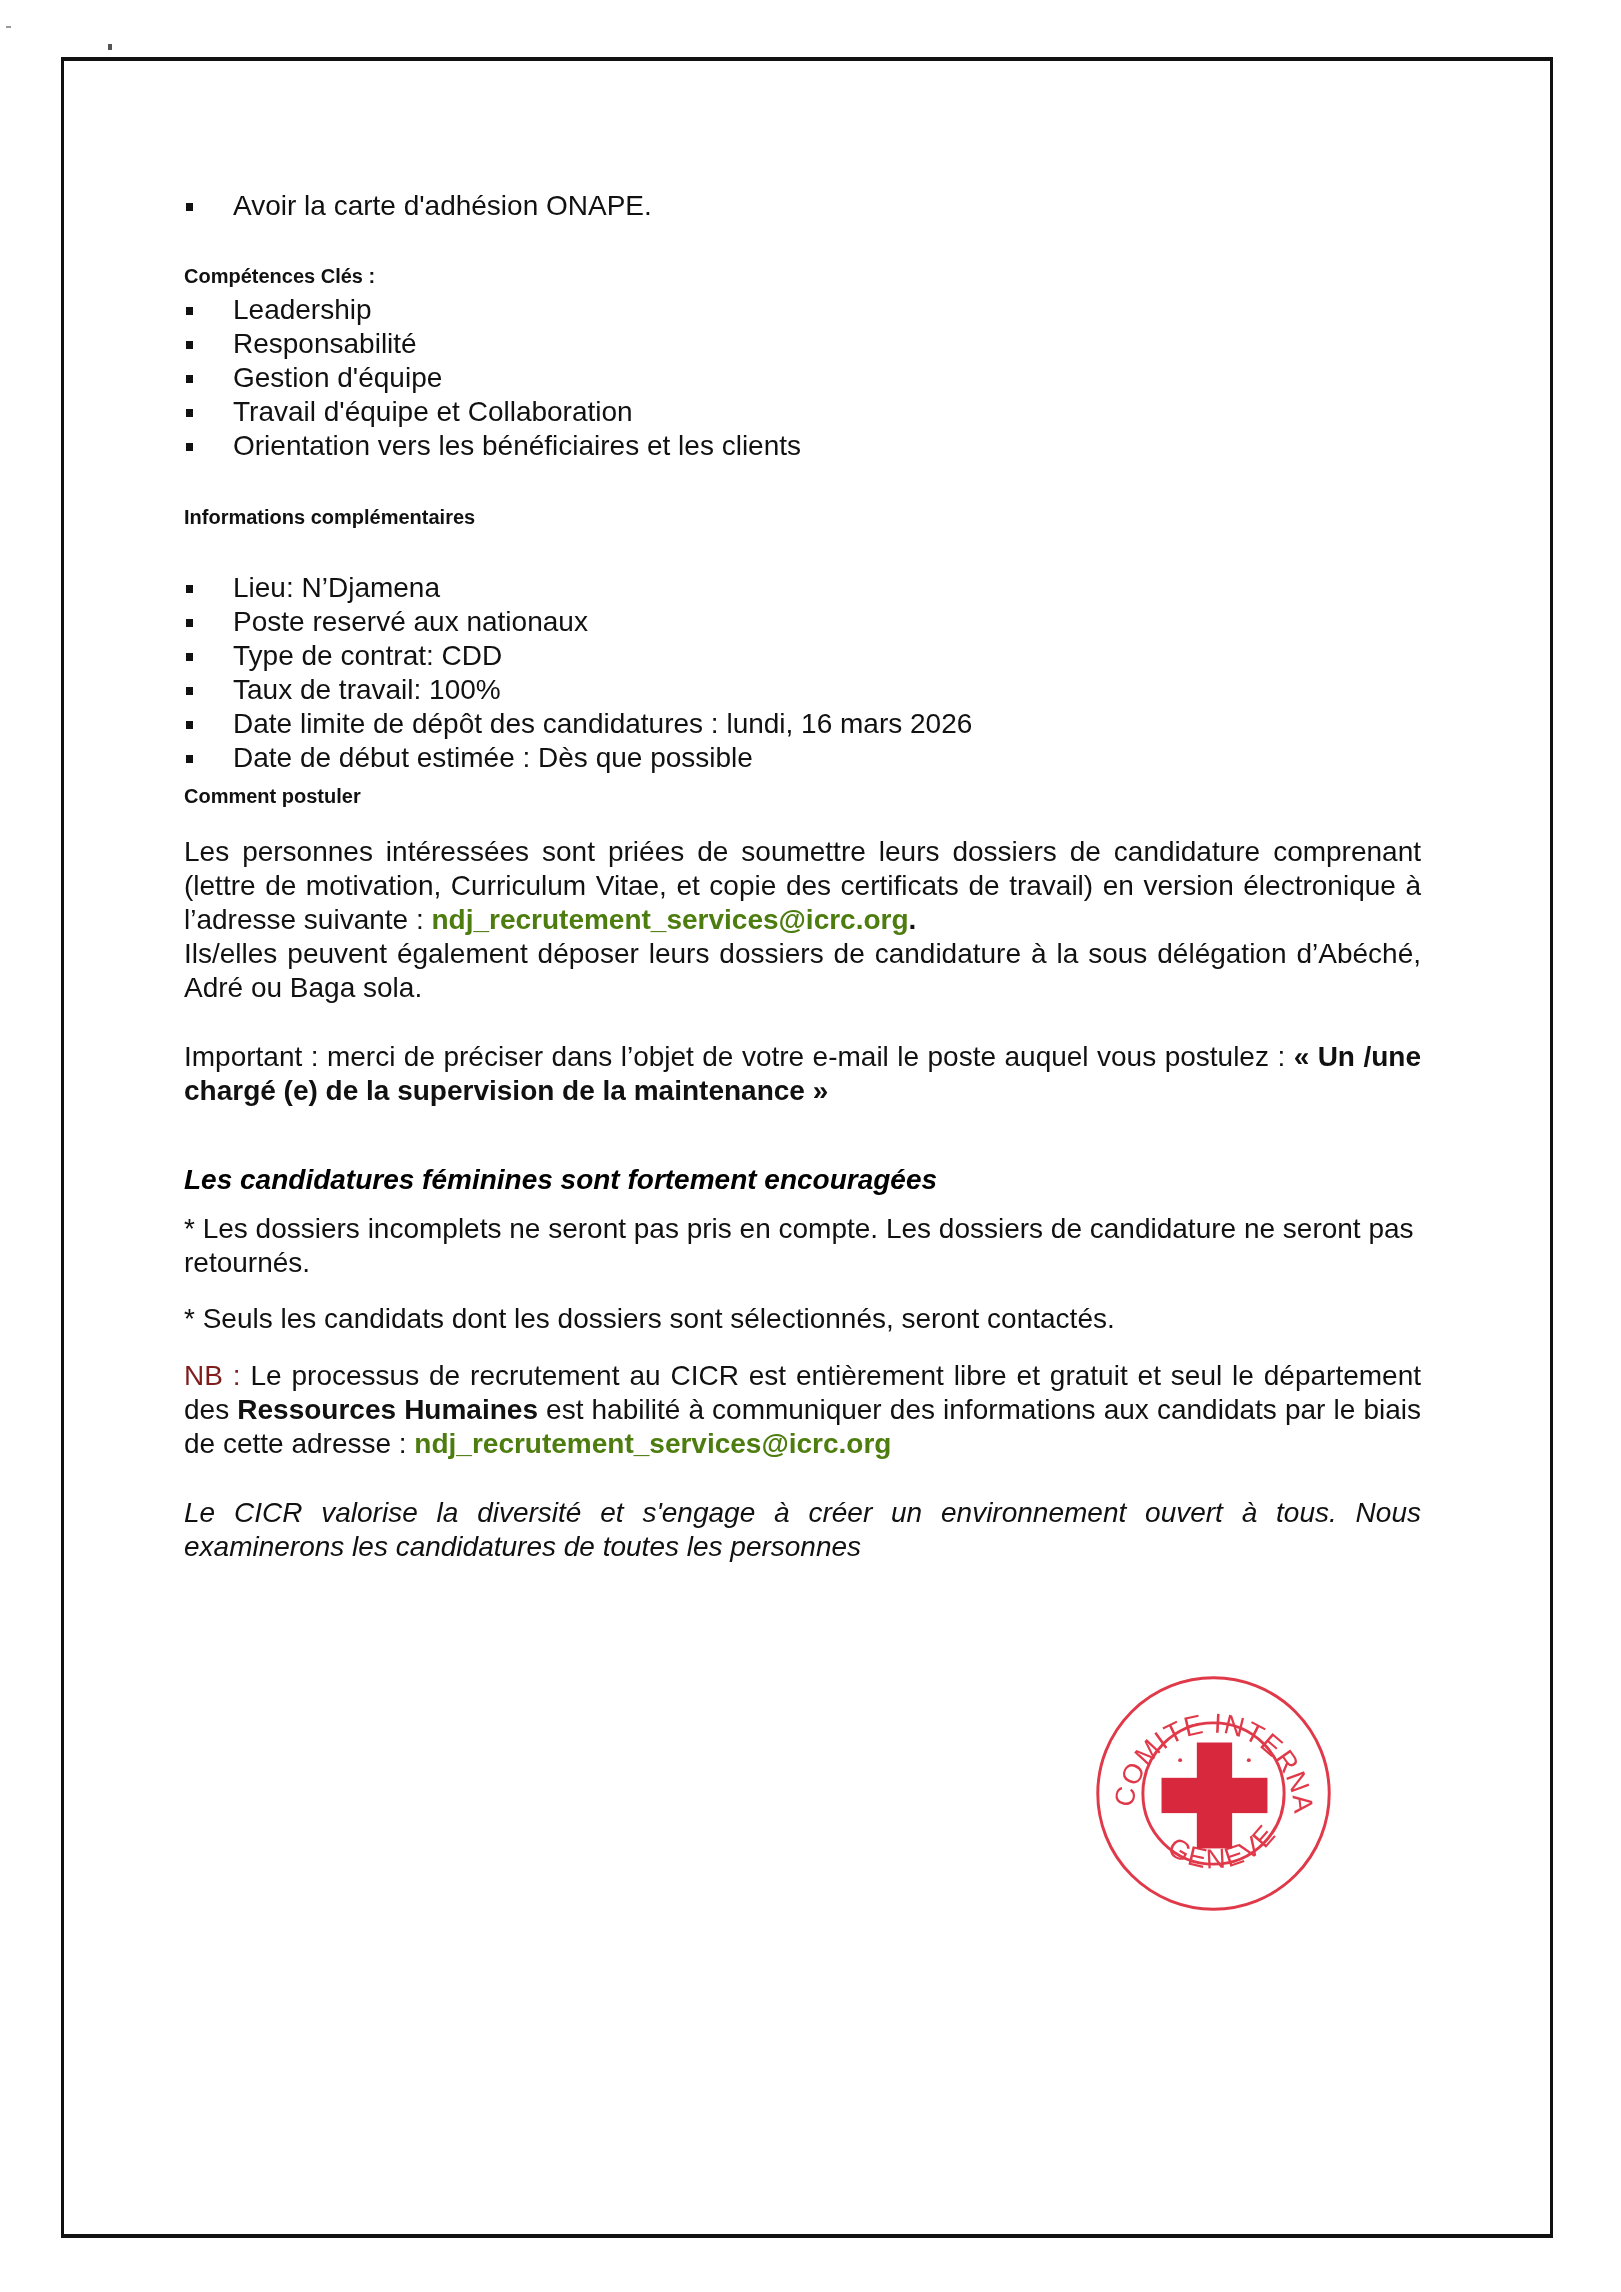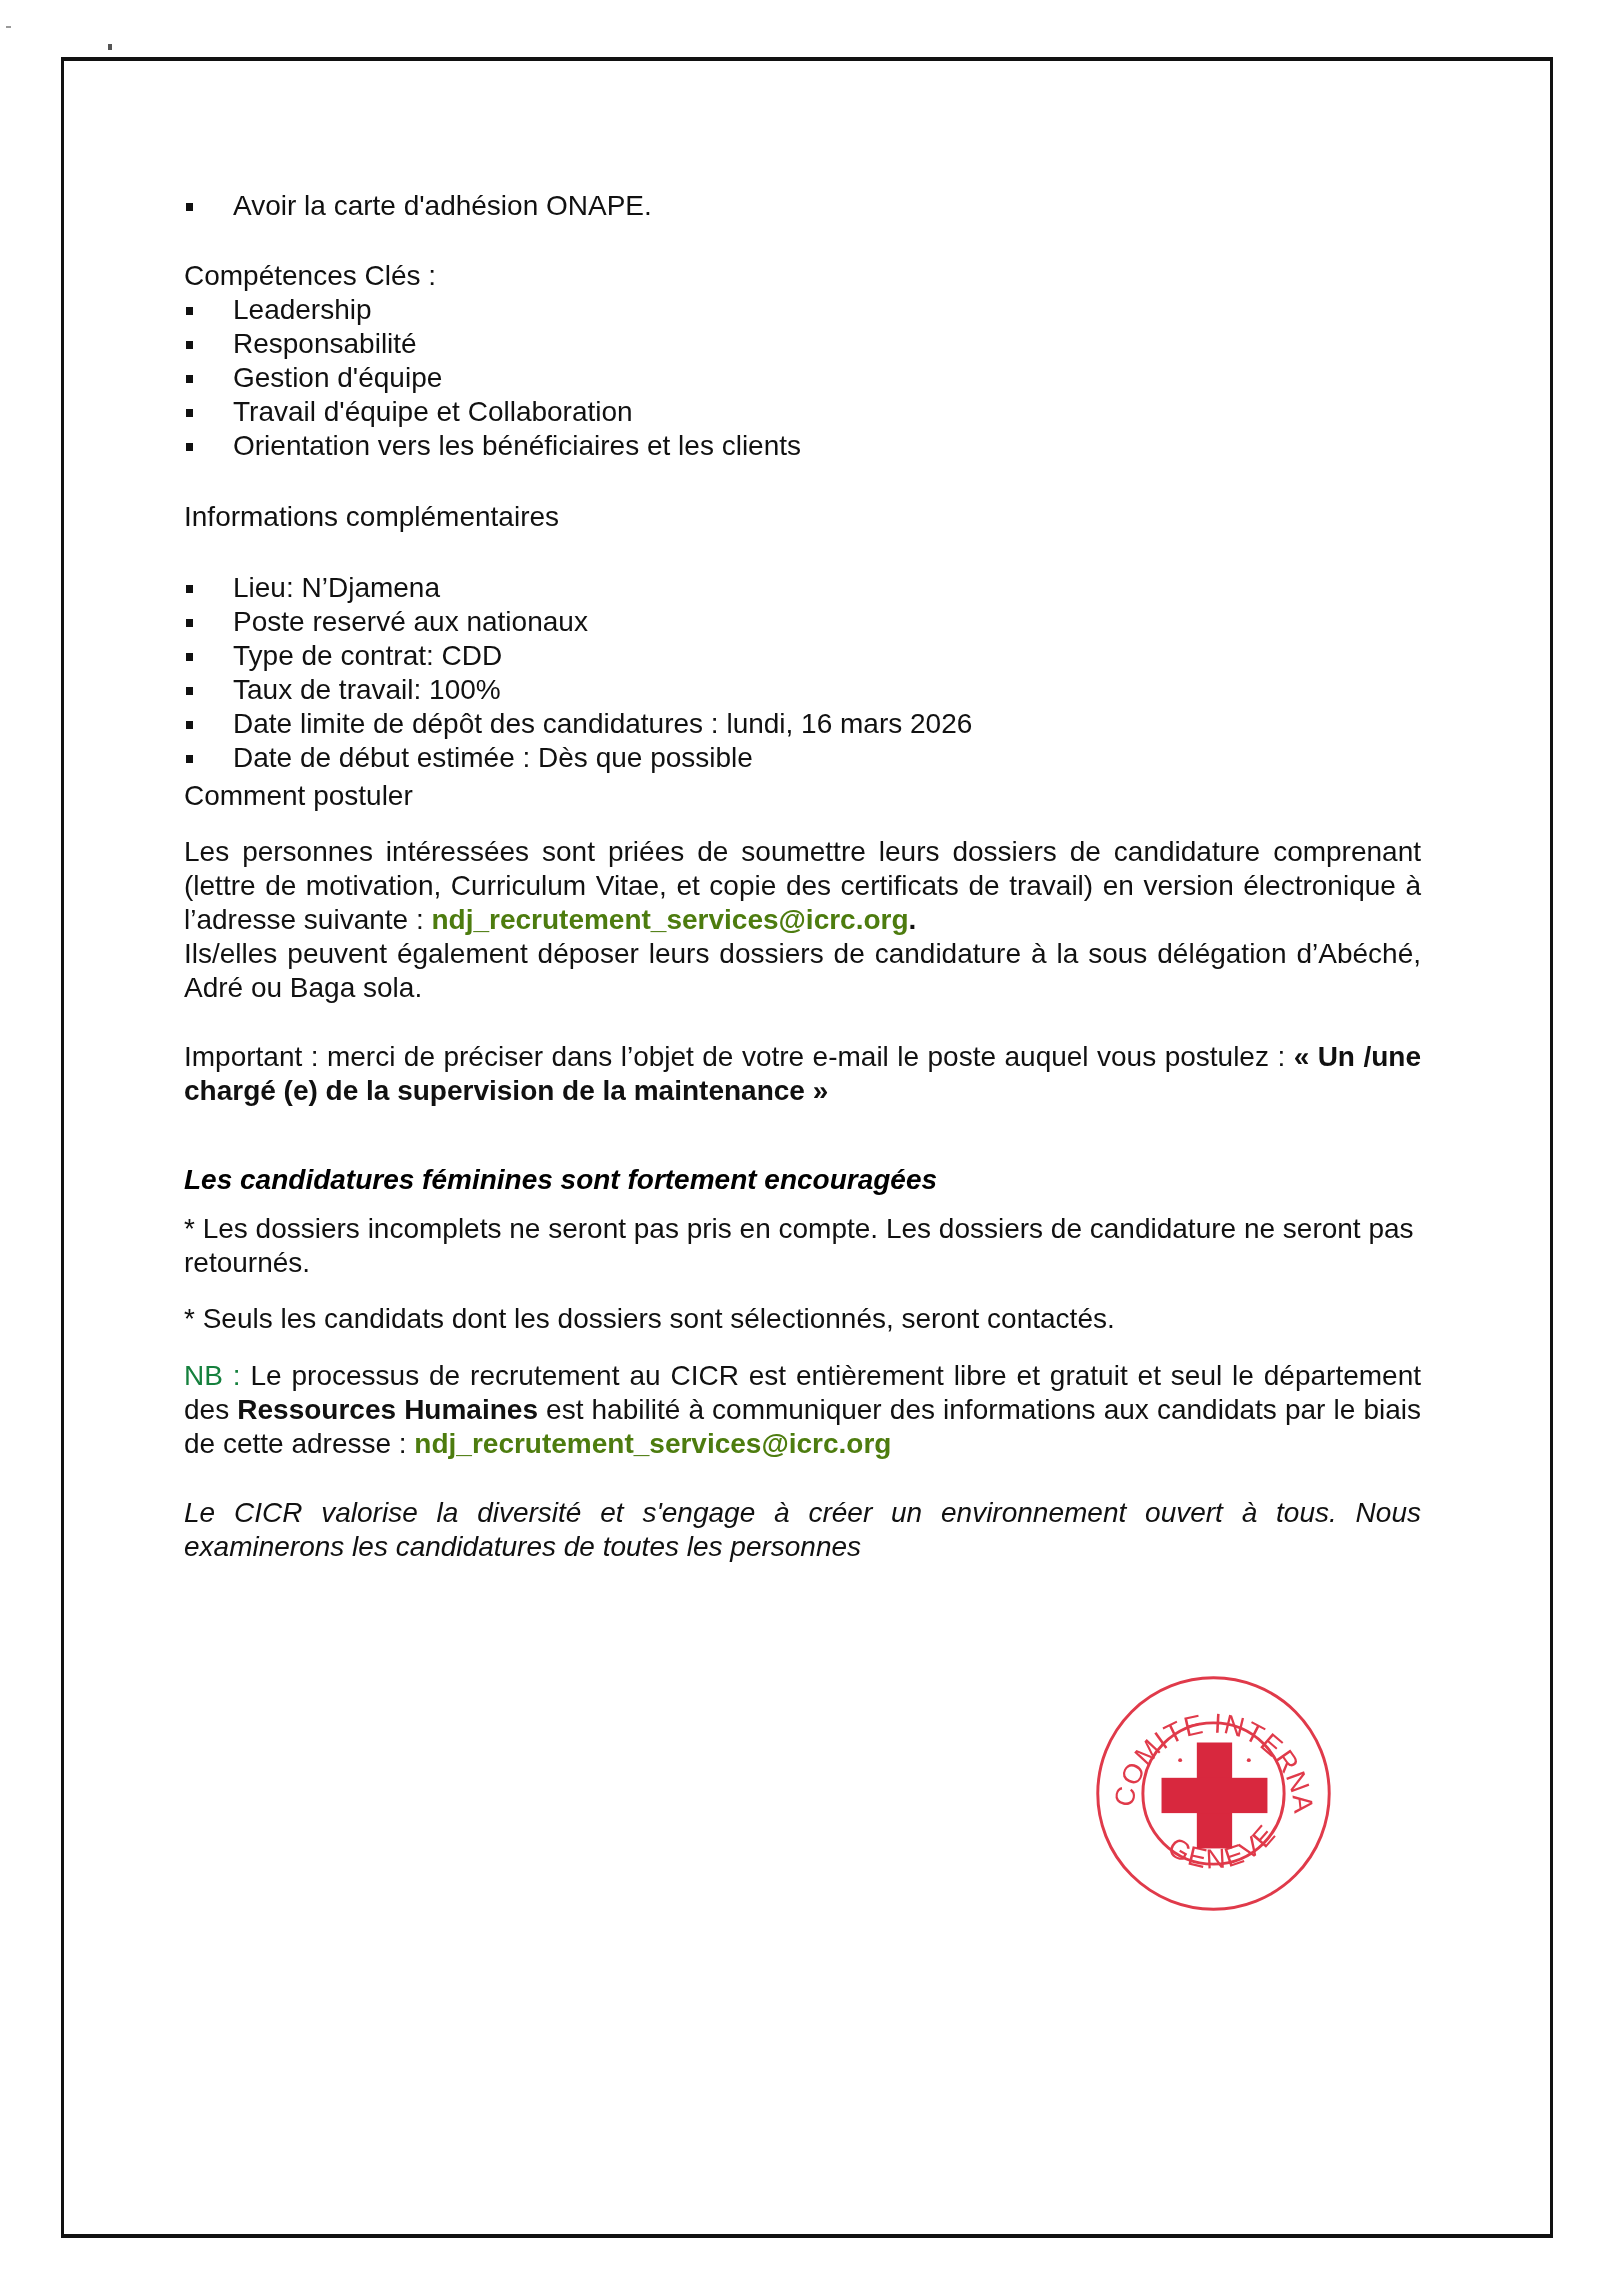--- a/index.html
+++ b/index.html
@@ -62,34 +62,34 @@
     .bullet-list li::before {
       content: "";
       position: absolute;
       left: 2px;
       top: 13.7px;
       width: 6.9px;
       height: 8.8px;
       background: #111;
     }
     .heading {
-      font-weight: normal;
+      font-weight: bold;
       margin: 0;
-      font-size: 28px;
+      font-size: 20px;
     }
     .para {
       margin: 0;
       text-align: justify;
     }
     .email {
       color: #4d7c0f;
       font-weight: bold;
     }
     .red {
-      color: #15803d;
+      color: #7f1d1d;
     }
     .red-italic {
       color: #000000;
       font-style: italic;
       font-weight: bold;
     }
     .bold { font-weight: bold; }
     .underline { }
     .italic { font-style: italic; }
     .stamp {

